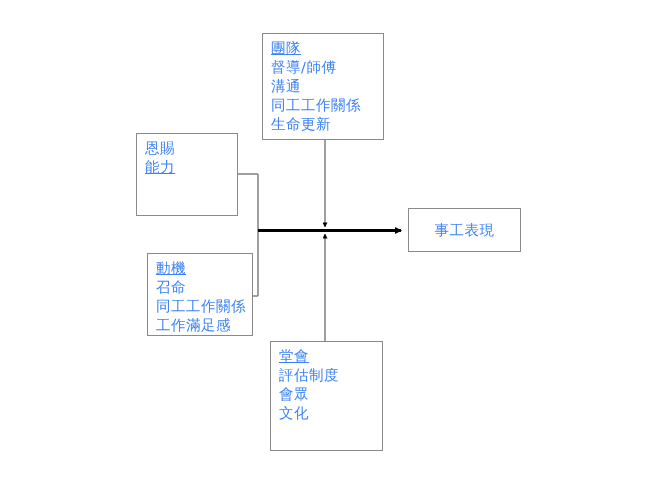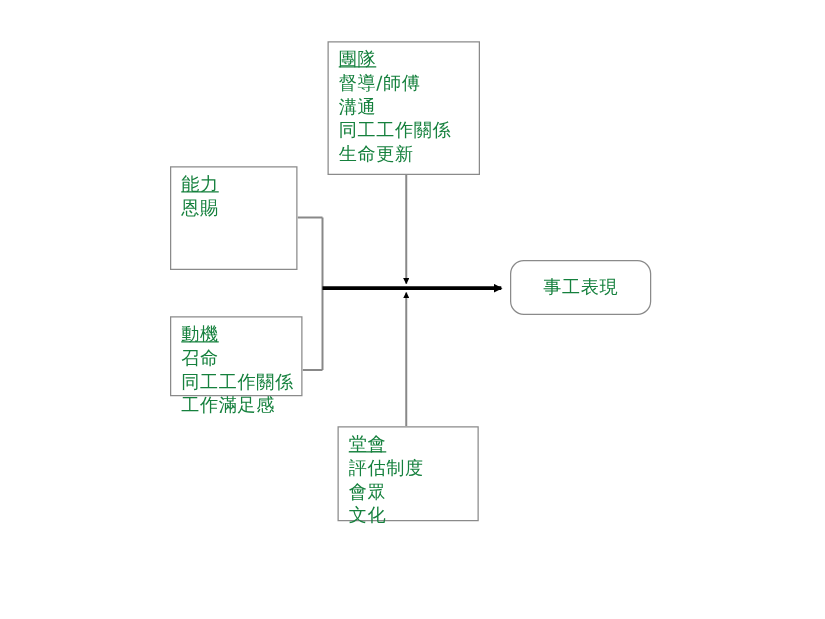--- a/index.html
+++ b/index.html
@@ -25,35 +25,35 @@
     position: absolute;
     box-sizing: border-box;
     border: 1px solid #8a8a8a;
     background: #ffffff;
     padding: 5px 8px 6px 8px;
     z-index: 3;
   }
   .node .line {
     font-size: 14.5px;
     line-height: 19px;
-    color: #15803d;
+    color: #3b82f6;
     white-space: nowrap;
     letter-spacing: 0.5px;
   }
   .node .line.head {
     text-decoration: underline;
     text-underline-offset: 1px;
   }
   
   #node-team     { left: 262px; top: 33px;  width: 122px; height: 107px; }
   #node-ability  { left: 136px; top: 133px; width: 102px; height: 83px;  }
-  #node-motive   { left: 136px; top: 253px; width: 106px; height: 64px;  }
-  #node-church   { left: 270px; top: 341px; width: 113px; height: 76px;  }
+  #node-motive   { left: 147px; top: 253px; width: 106px; height: 83px;  }
+  #node-church   { left: 270px; top: 341px; width: 113px; height: 110px;  }
   #node-outcome  { left: 408px; top: 208px; width: 113px; height: 44px;
-                   padding: 0; display: flex; align-items: center; justify-content: center; border-radius: 11px; }
+                   padding: 0; display: flex; align-items: center; justify-content: center; }
   #node-outcome .line {
     font-size: 14.5px;
     line-height: 19px;
   }
   svg { position: absolute; left: 0; top: 0; z-index: 1; }
 </style>
 </head>
 <body>
 
 <div id="canvas">
@@ -83,22 +83,22 @@
 
   <div class="node" id="node-team">
     <div class="line head">團隊</div>
     <div class="line">督導/師傅</div>
     <div class="line">溝通</div>
     <div class="line">同工工作關係</div>
     <div class="line">生命更新</div>
   </div>
 
   <div class="node" id="node-ability">
+    <div class="line">恩賜</div>
     <div class="line head">能力</div>
-    <div class="line">恩賜</div>
   </div>
 
   <div class="node" id="node-motive">
     <div class="line head">動機</div>
     <div class="line">召命</div>
     <div class="line">同工工作關係</div>
     <div class="line">工作滿足感</div>
   </div>
 
   <div class="node" id="node-church">

